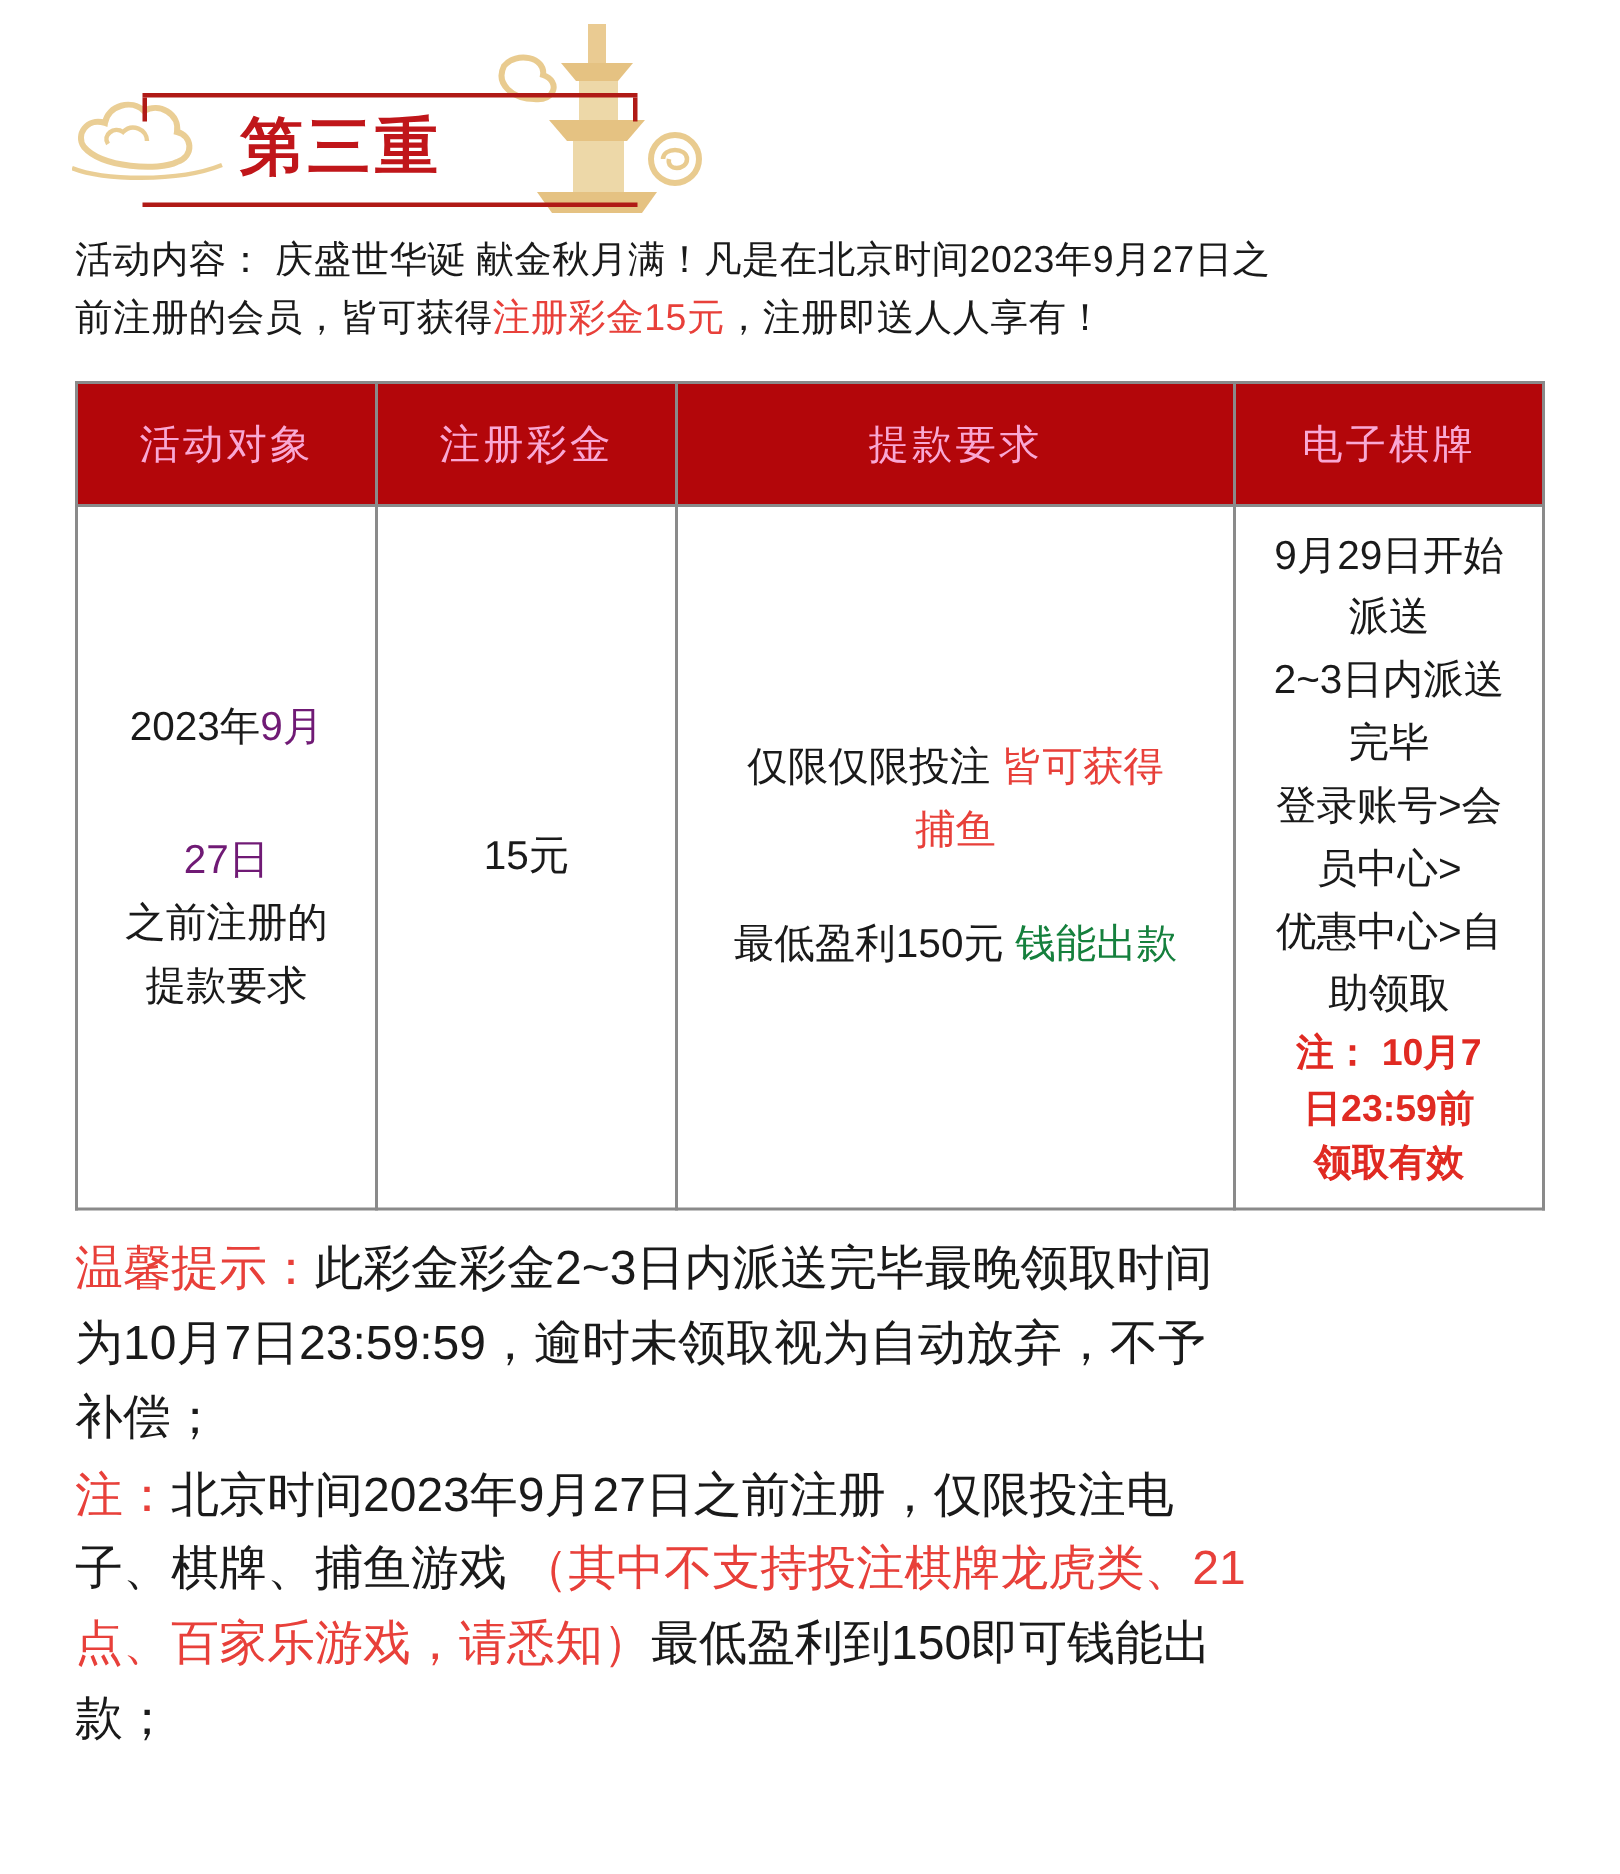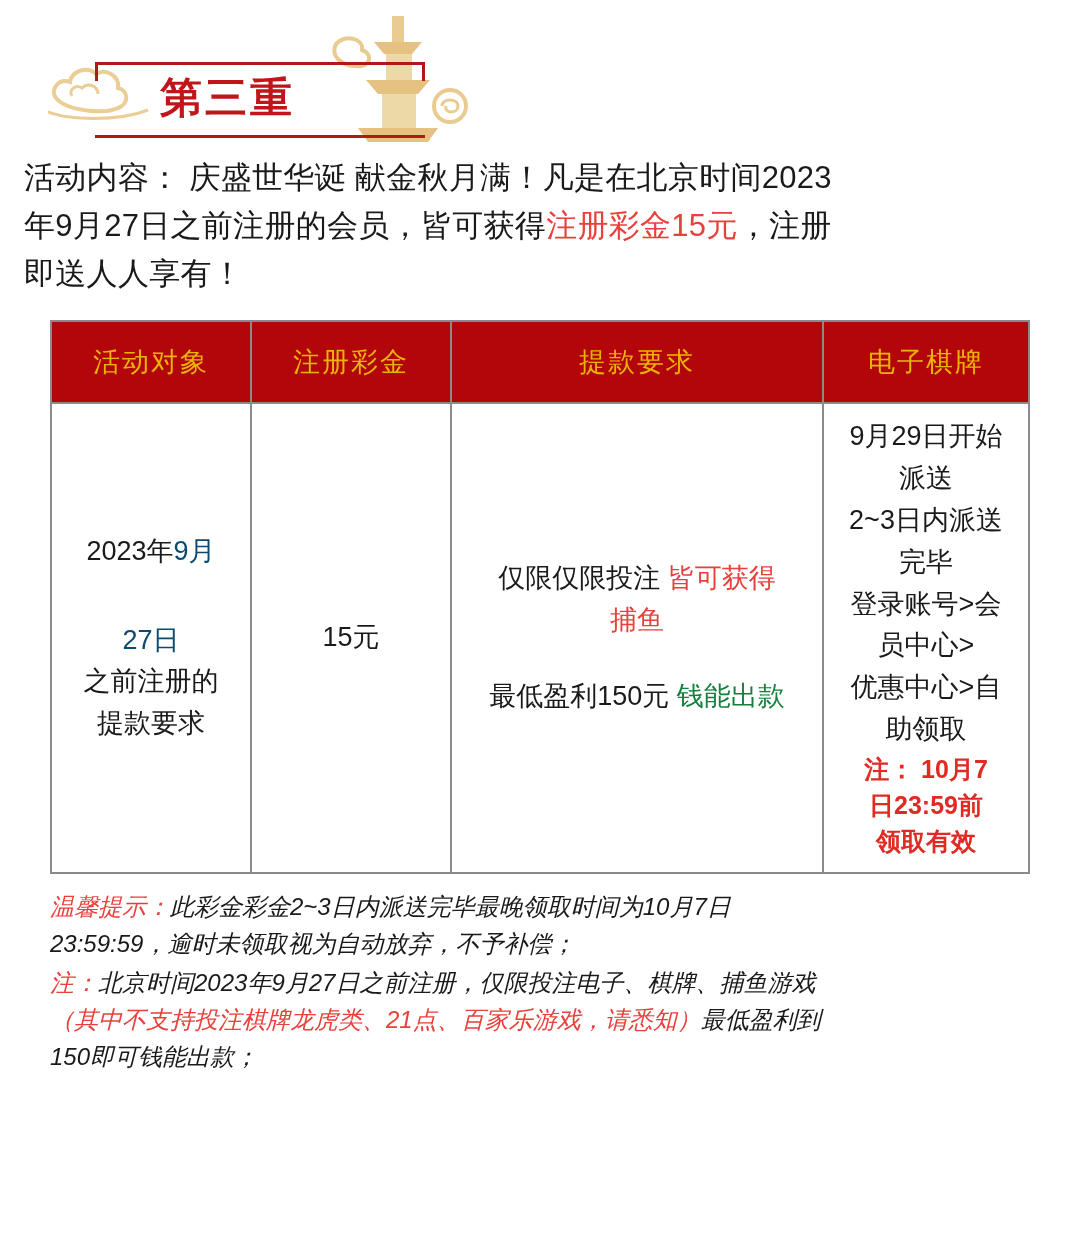--- a/index.html
+++ b/index.html
@@ -69,80 +69,79 @@
     top: 70px;
     font-size: 42px;
     font-weight: bold;
     color: #c0161a;
     letter-spacing: 3px;
     font-family: "Liberation Serif", serif;
   }
 
   
   .intro {
-    margin: 4px 50px 0 24px;
-    font-size: 31px;
+    margin: 4px 50px 0 50px;
+    font-size: 25px;
     line-height: 1.55;
     color: #1a1a1a;
     letter-spacing: 0.3px;
   }
   .hl-red { color: #e8403a; }
 
   
   .table-wrap {
     margin: 22px 50px 0 50px;
   }
   table.promo {
     border-collapse: collapse;
     width: 980px;
     table-layout: fixed;
   }
   table.promo th {
     background: #b3060a;
-    color: #eab308;
+    color: #f9a8d4;
     font-size: 27px;
     font-weight: normal;
     height: 78px;
     border: 2px solid #8a8a8a;
     letter-spacing: 2px;
   }
   table.promo td {
     border: 2px solid #8a8a8a;
     vertical-align: middle;
     text-align: center;
     font-size: 27px;
     line-height: 1.55;
     padding: 12px 6px;
     color: #1a1a1a;
   }
   .col-a { width: 200px; }
   .col-b { width: 200px; }
   .col-c { width: 372px; }
   .col-d { width: 206px; }
 
-  .cell-target .red { color: #0c4a6e; margin-top: 47px; }
+  .cell-target .red { color: #701a75; margin-top: 47px; }
   .cell-require .redtxt { color: #e8403a; }
   .cell-require .bluetxt { color: #15803d; }
   .gap { height: 34px; }
 
   .cell-deliver { font-size: 27px; line-height: 1.5; }
   .cell-deliver .note {
     color: #e02a22;
     font-weight: bold;
     font-size: 25px;
     line-height: 1.45;
   }
 
   
   .notes {
     margin: 14px 68px 0 50px;
-    font-size: 24px;
+    font-size: 32px;
     line-height: 1.55;
     color: #1a1a1a;
-    font-style: italic;
   }
   .notes p { margin: 0 0 2px 0; }
   .label-red { color: #e8403a; }
   .note-red { color: #e8403a; }
 </style>
 </head>
 <body>
 
 <div class="page">
 

